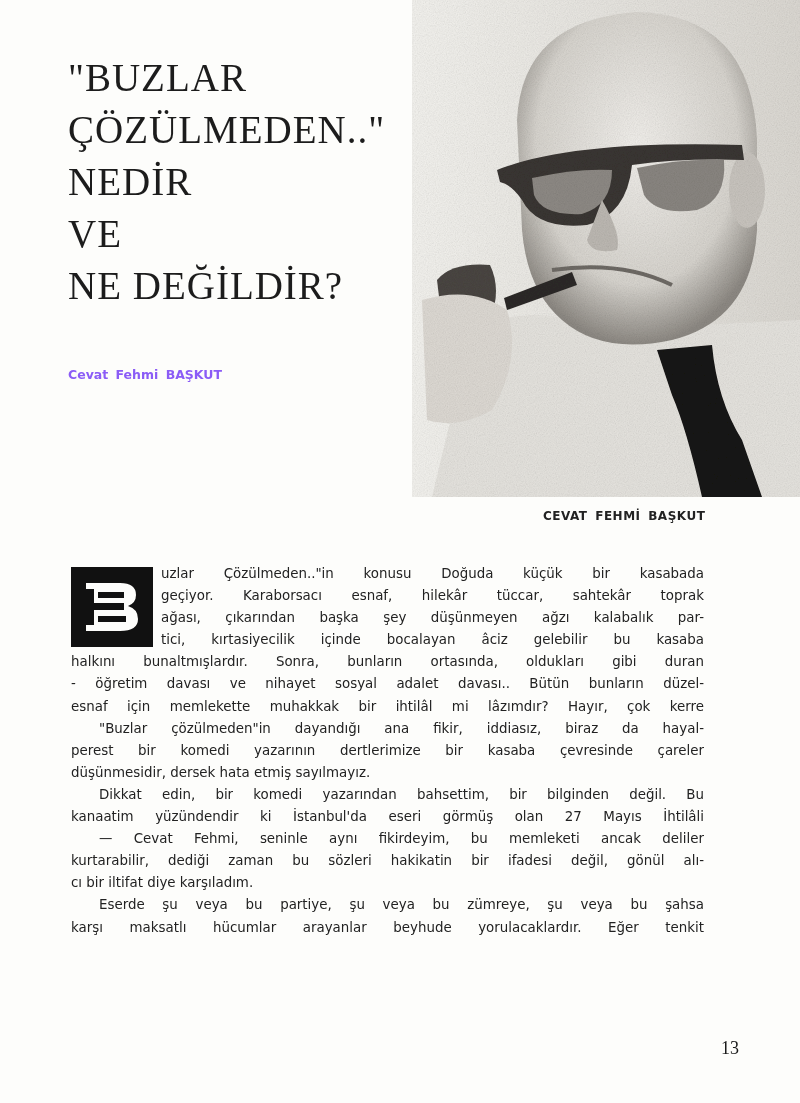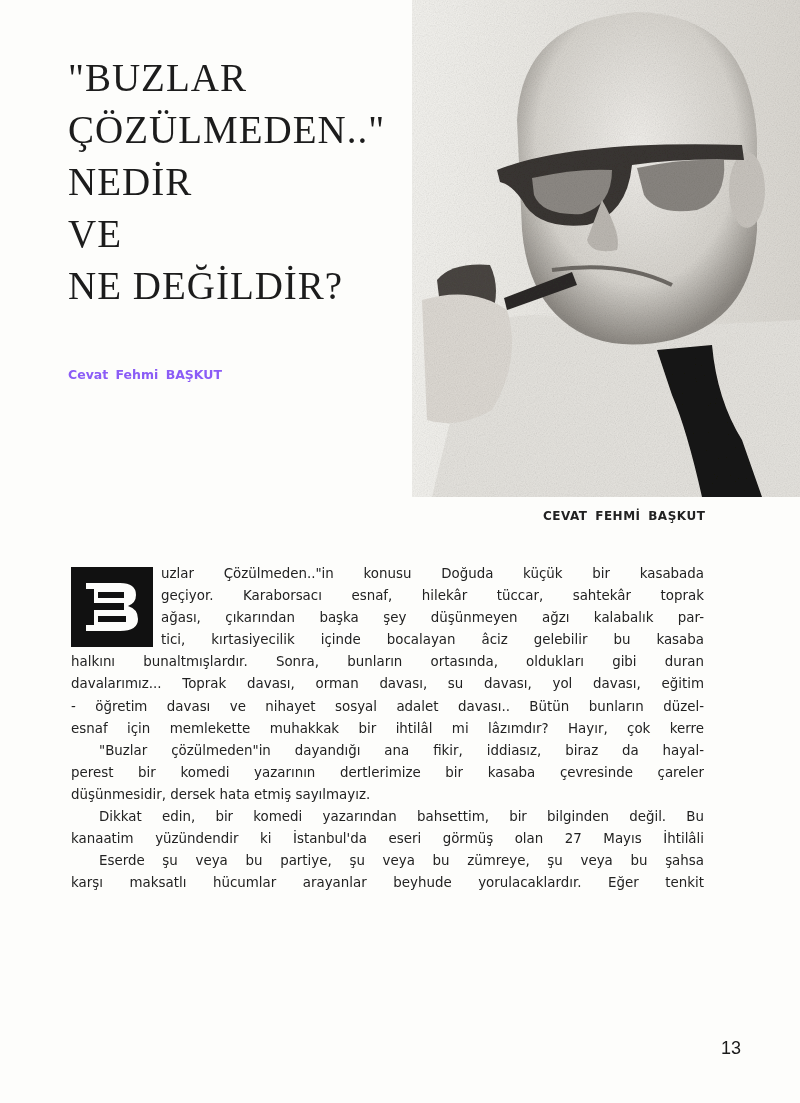--- a/index.html
+++ b/index.html
@@ -39,21 +39,21 @@
   .line.last { text-align-last:left; }
   .indent { padding-left:28px; }
   .dropcap-wrap { position:absolute; left:71px; top:567px; width:82px; height:80px; }
   .dropcap {
     width:82px; height:80px; background:#111;
     display:flex; align-items:center; justify-content:center;
   }
   .cap-lines { padding-left:90px; }
   .page-number {
     position:absolute; left:721px; top:1038px;
-    font-family:Liberation Sans, sans-serif; font-size:18px; color:#1a1a1a;text-align:right;
+    font-family:Liberation Serif, serif; font-size:18px; color:#1a1a1a;text-align:right;
   }
 </style>
 </head>
 <body>
 
 <div class="title">
   <div>"BUZLAR</div>
   <div>ÇÖZÜLMEDEN.."</div>
   <div>NEDİR</div>
   <div>VE</div>
@@ -122,32 +122,36 @@
   </div>
 </div>
 
 <div class="body-text">
   <div>
     <span class="line cap-lines">uzlar Çözülmeden.."in  konusu Doğuda  küçük bir kasabada</span>
     <span class="line cap-lines">geçiyor. Karaborsacı esnaf, hilekâr tüccar,  sahtekâr toprak</span>
     <span class="line cap-lines">ağası, çıkarından başka şey düşünmeyen ağzı kalabalık par-</span>
     <span class="line cap-lines">tici, kırtasiyecilik içinde bocalayan âciz gelebilir bu kasaba</span>
     <span class="line">halkını bunaltmışlardır. Sonra, bunların ortasında, oldukları gibi duran</span>
-    <span class="line">davalarımız... Toprak davası, orman davası, su davası, yol davası, eğitim</span>
     <span class="line">- öğretim davası ve nihayet sosyal adalet davası.. Bütün bunların düzel-</span>
     <span class="line">esnaf için memlekette muhakkak bir ihtilâl mi lâzımdır? Hayır, çok kerre</span>
   </div>
   <div>
     <span class="line indent">"Buzlar çözülmeden"in dayandığı ana fikir, iddiasız, biraz da hayal-</span>
     <span class="line">perest bir komedi yazarının  dertlerimize bir kasaba çevresinde  çareler</span>
     <span class="line last">düşünmesidir, dersek hata etmiş sayılmayız.</span>
   </div>
   <div>
     <span class="line indent">Dikkat edin, bir komedi yazarından bahsettim, bir bilginden değil. Bu</span>
     <span class="line">kanaatim yüzündendir ki İstanbul'da eseri görmüş olan 27 Mayıs İhtilâli</span>
   </div>
   <div>
+    <span class="line indent">— Cevat Fehmi, seninle aynı fikirdeyim, bu memleketi ancak deliler</span>
+    <span class="line">kurtarabilir, dediği zaman bu sözleri hakikatin bir ifadesi değil, gönül alı-</span>
+    <span class="line last">cı bir iltifat diye karşıladım.</span>
+  </div>
+  <div>
     <span class="line indent">Eserde şu veya bu partiye, şu veya bu  zümreye, şu veya bu şahsa</span>
     <span class="line">karşı maksatlı hücumlar arayanlar beyhude yorulacaklardır. Eğer tenkit</span>
   </div>
 </div>
 
 <div class="page-number">13</div>
 
 </body></html>

